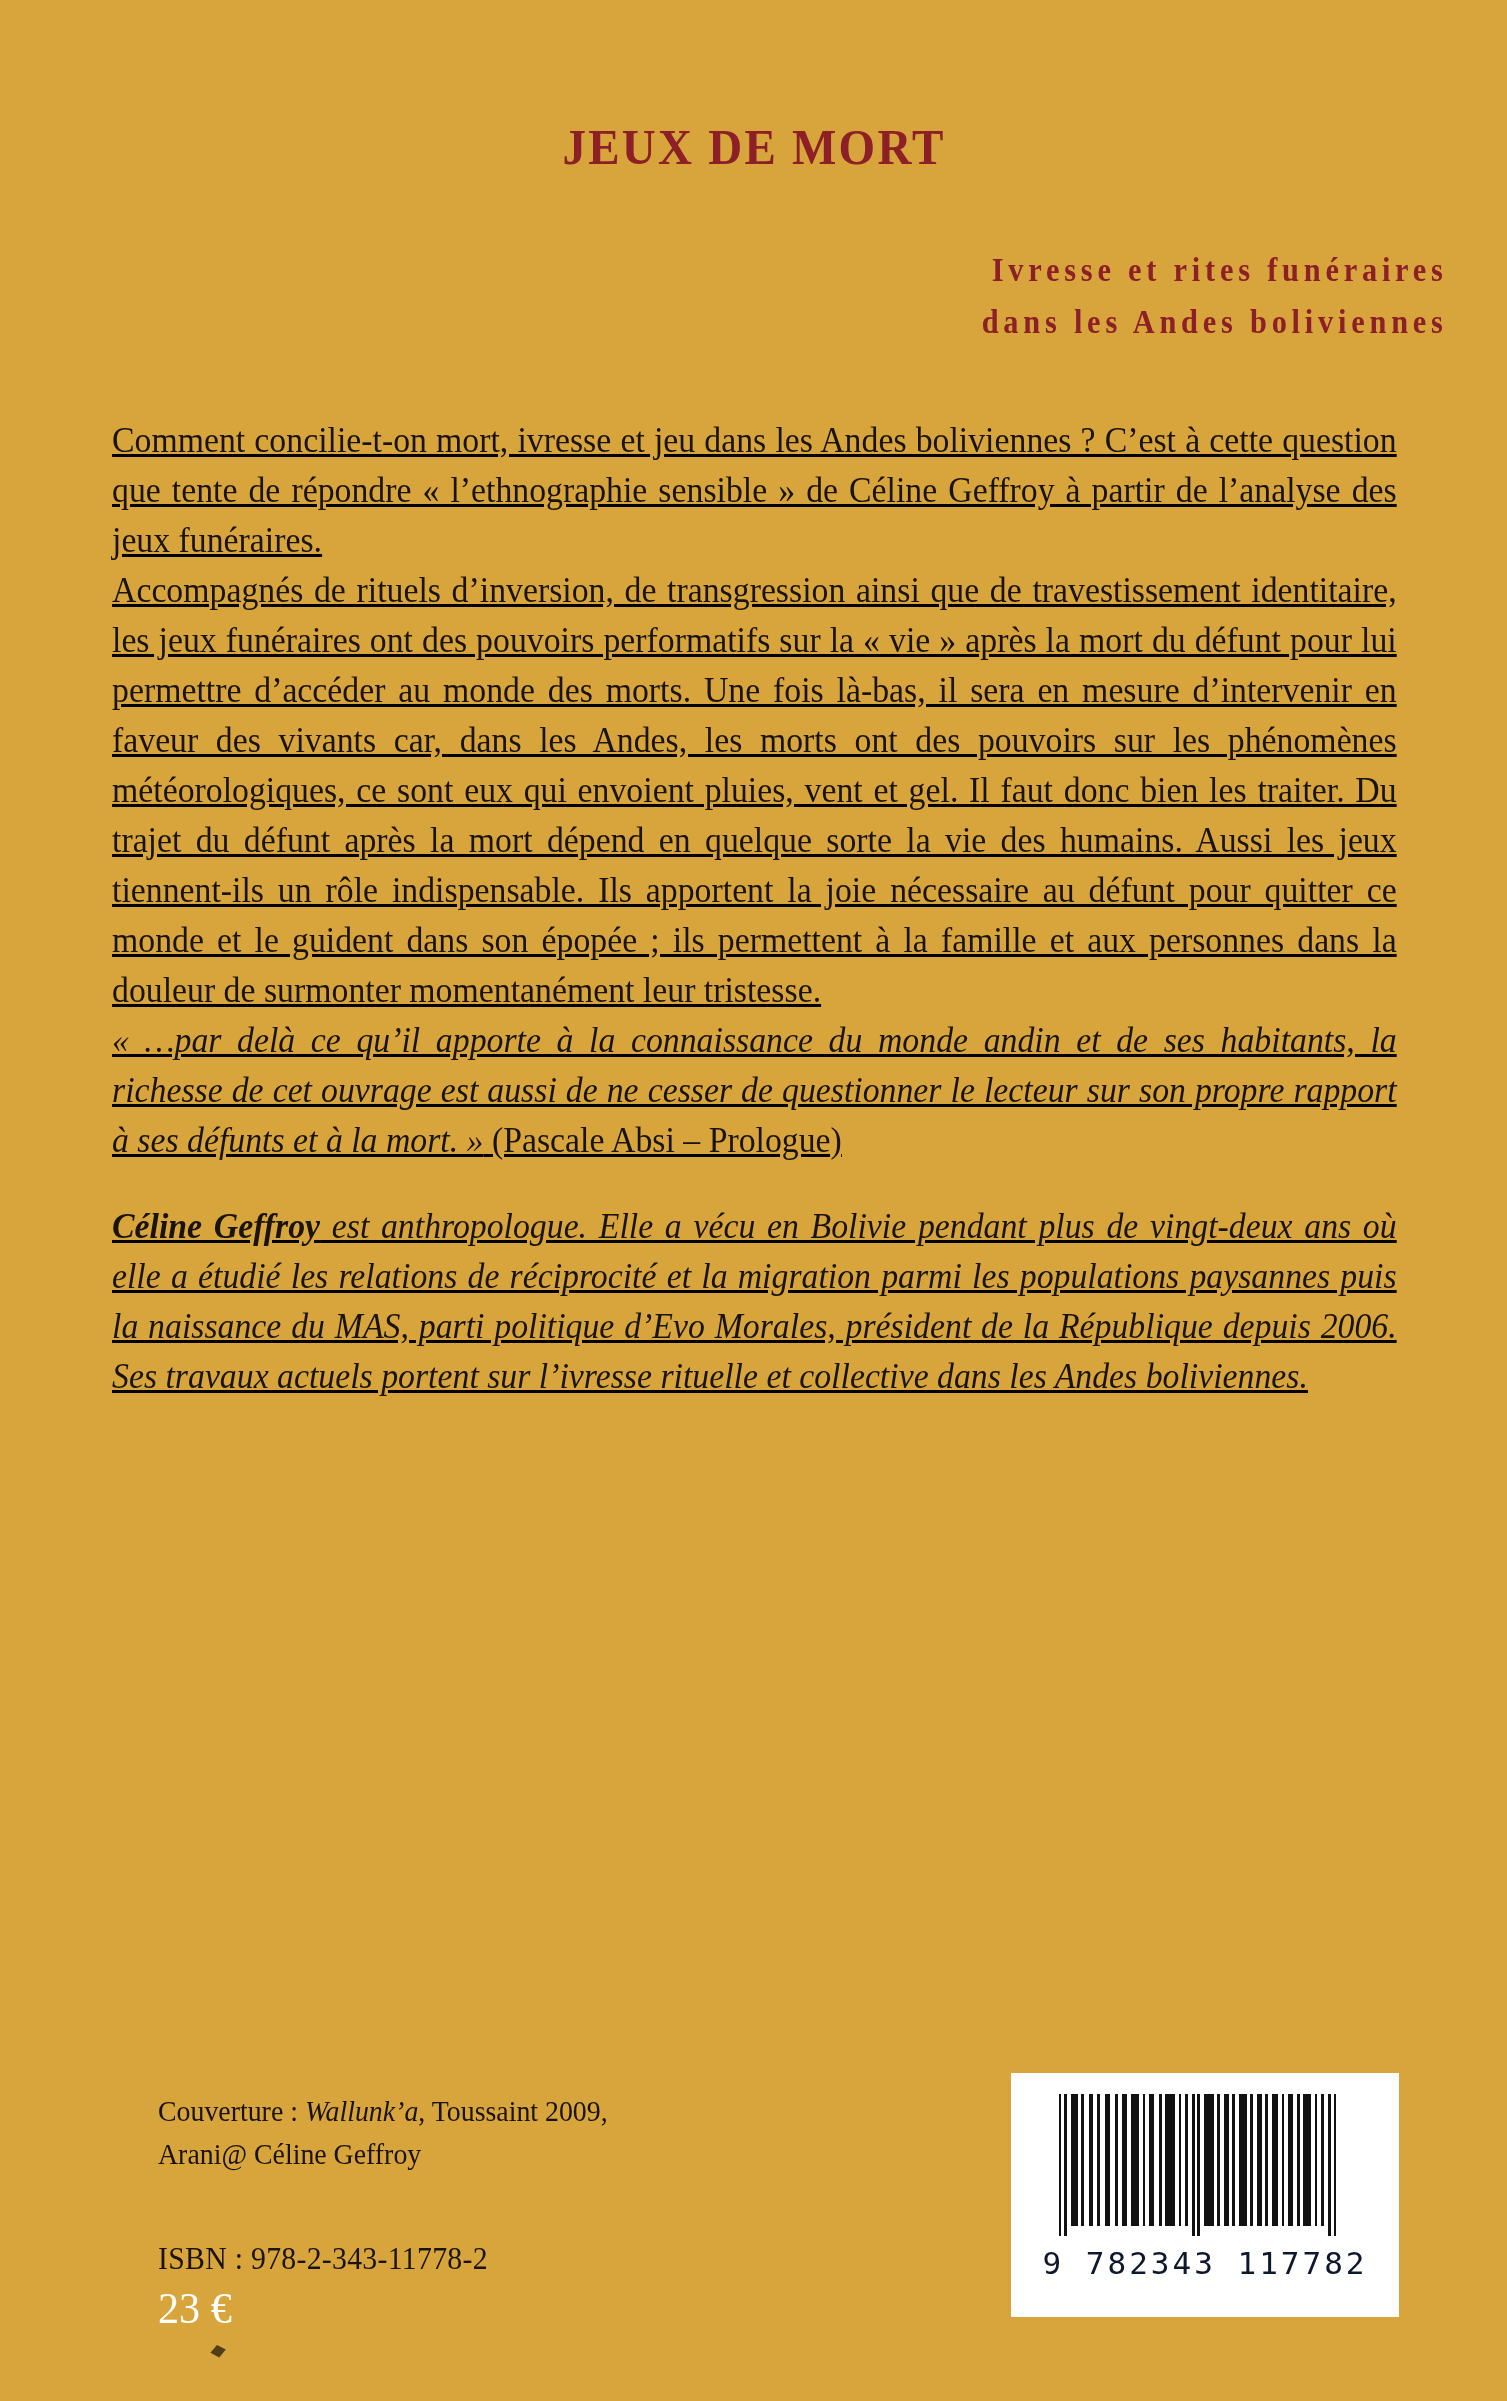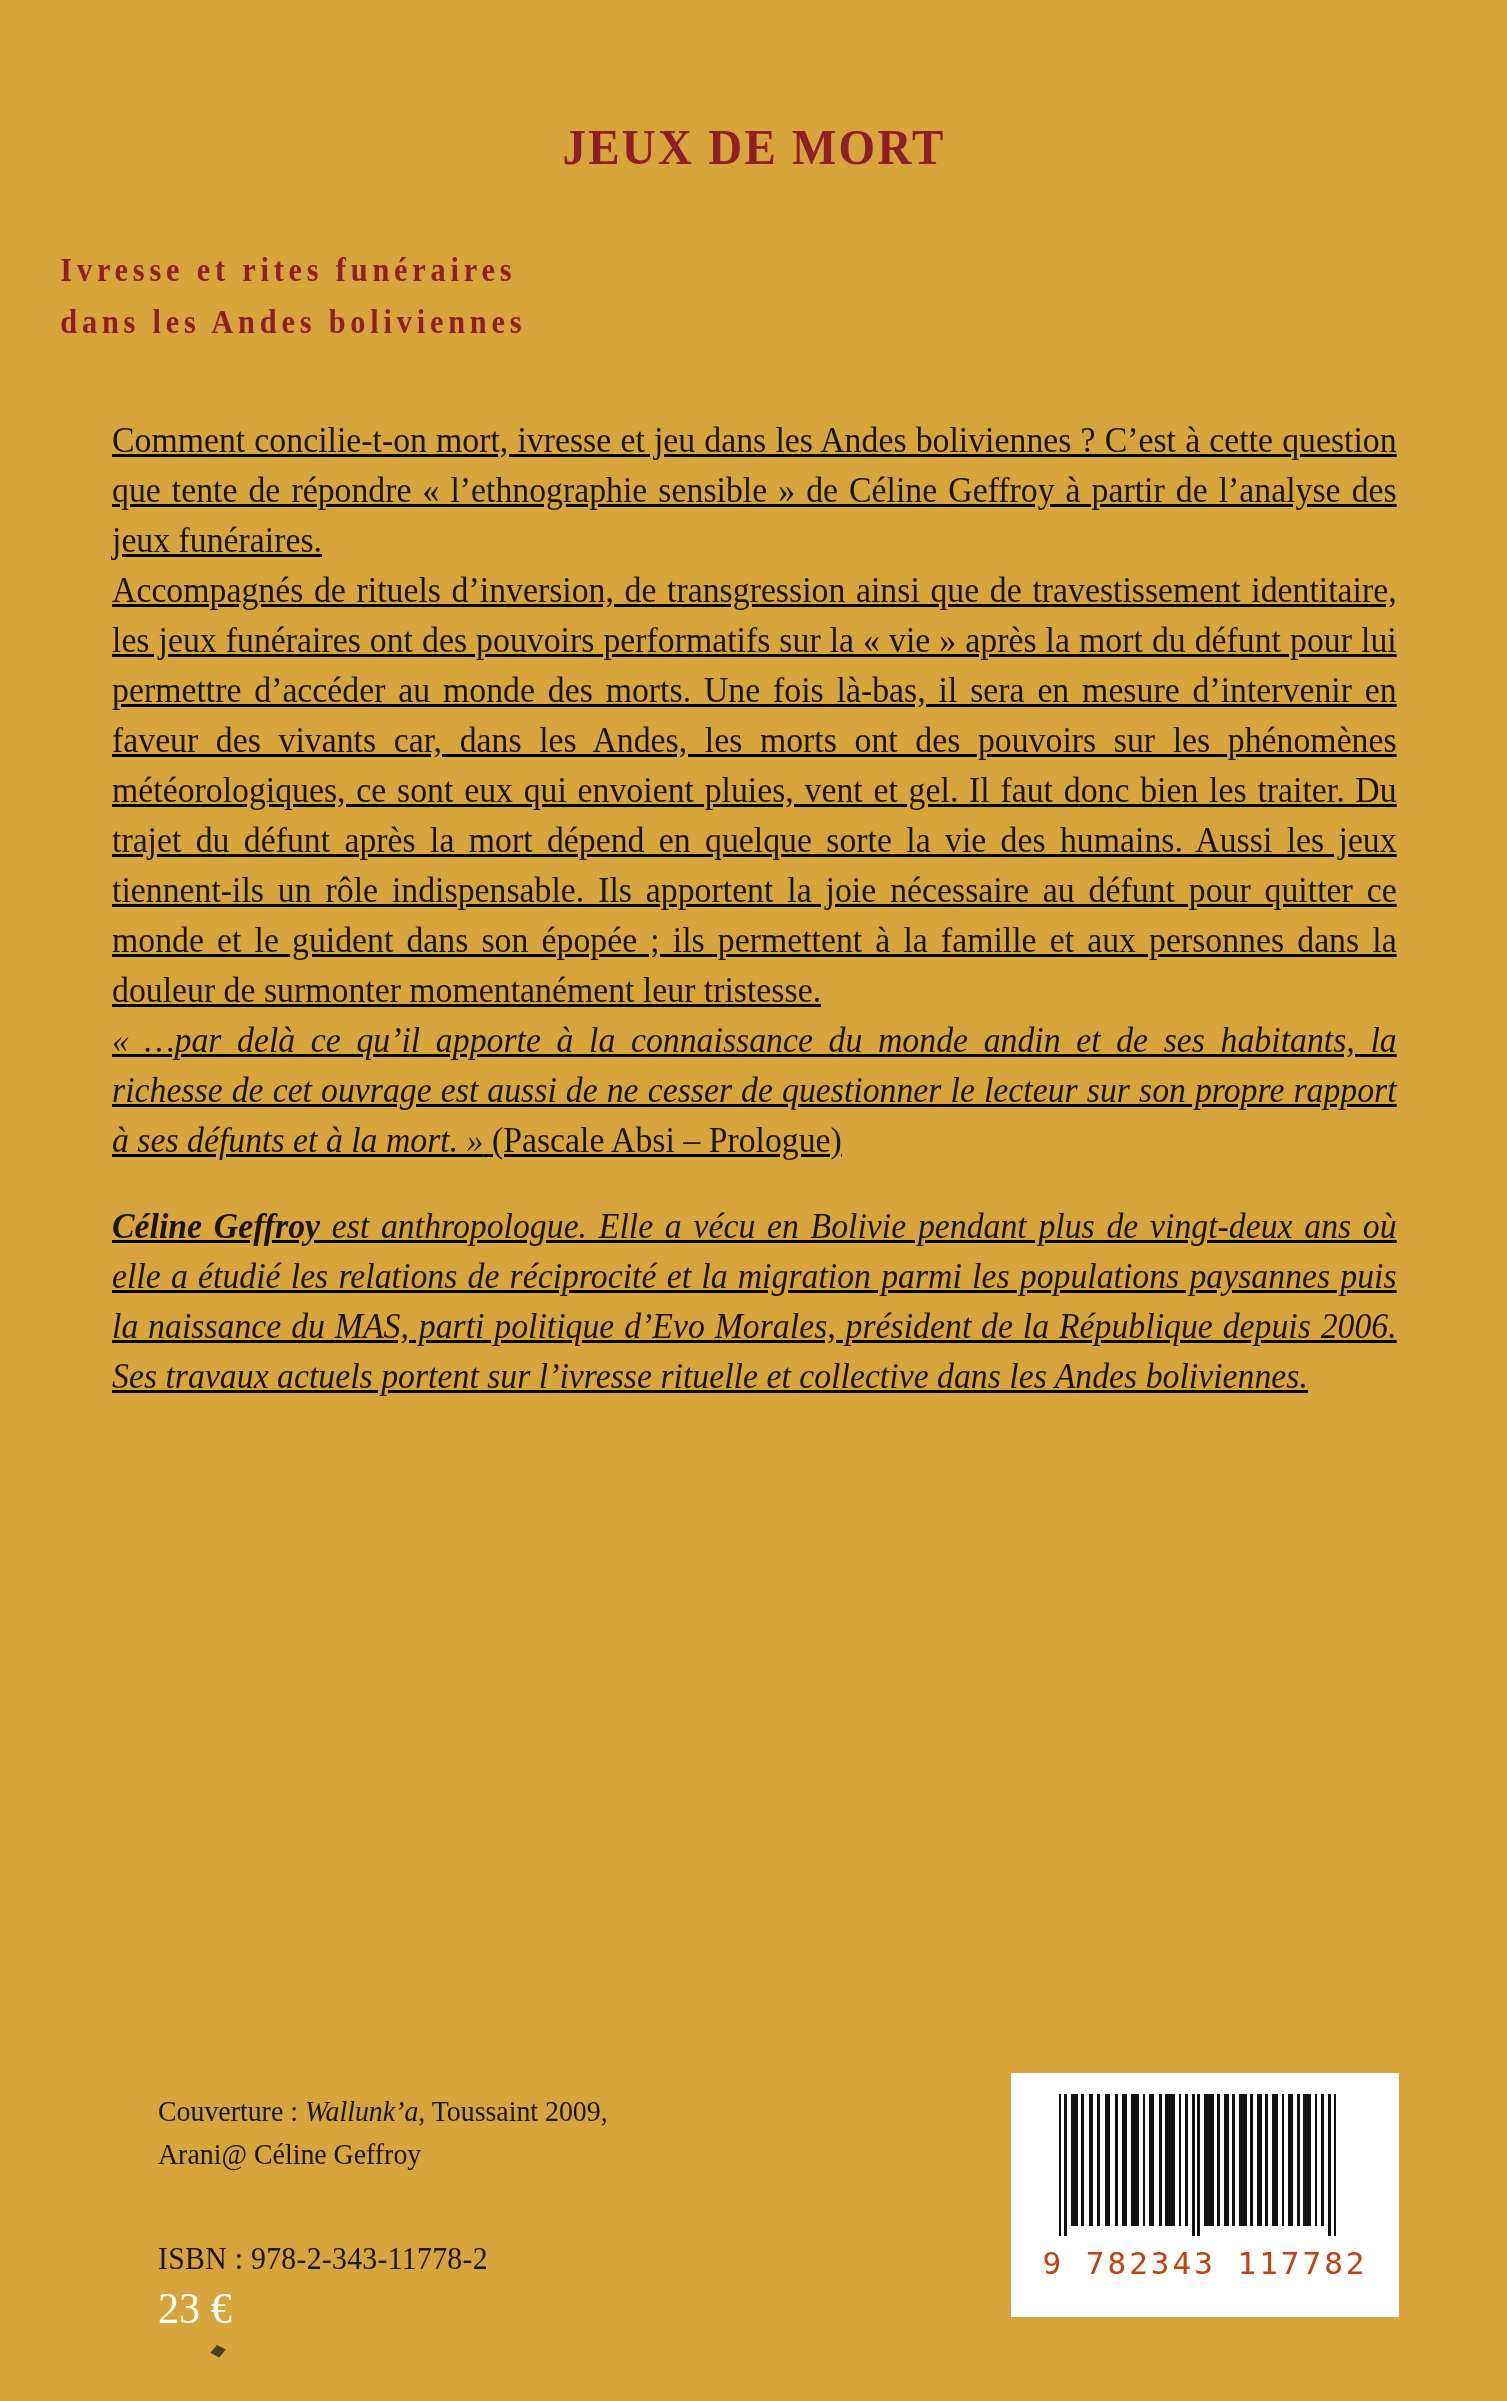--- a/index.html
+++ b/index.html
@@ -42,21 +42,21 @@
     line-height: 1.05;
     margin: 0;
     transform: scaleX(0.94);
   }
 
   .subtitle-block {
     position: absolute;
     left: 0;
     top: 244px;
     width: 1508px;
-    text-align: left;
+    text-align: right;
   }
 
   .subtitle-line {
     font-family: "Liberation Serif", "DejaVu Serif", serif;
     font-weight: bold;
     font-size: 33px;
     letter-spacing: 5.2px;
     color: #8c2026;
     line-height: 1.58;
     margin: 0;
@@ -194,21 +194,21 @@
 
   .barcode-digits {
     position: absolute;
     left: 0;
     bottom: 36px;
     width: 388px;
     text-align: center;
     font-family: "DejaVu Sans Mono", monospace;
     font-size: 31px;
     letter-spacing: 3px;
-    color: #c2410c;
+    color: #0f172a;
   }
 </style>
 </head>
 <body>
 
 <div class="cover">
 
   <div class="title-block">
     <h1 class="book-title">JEUX DE MORT</h1>
   </div>

